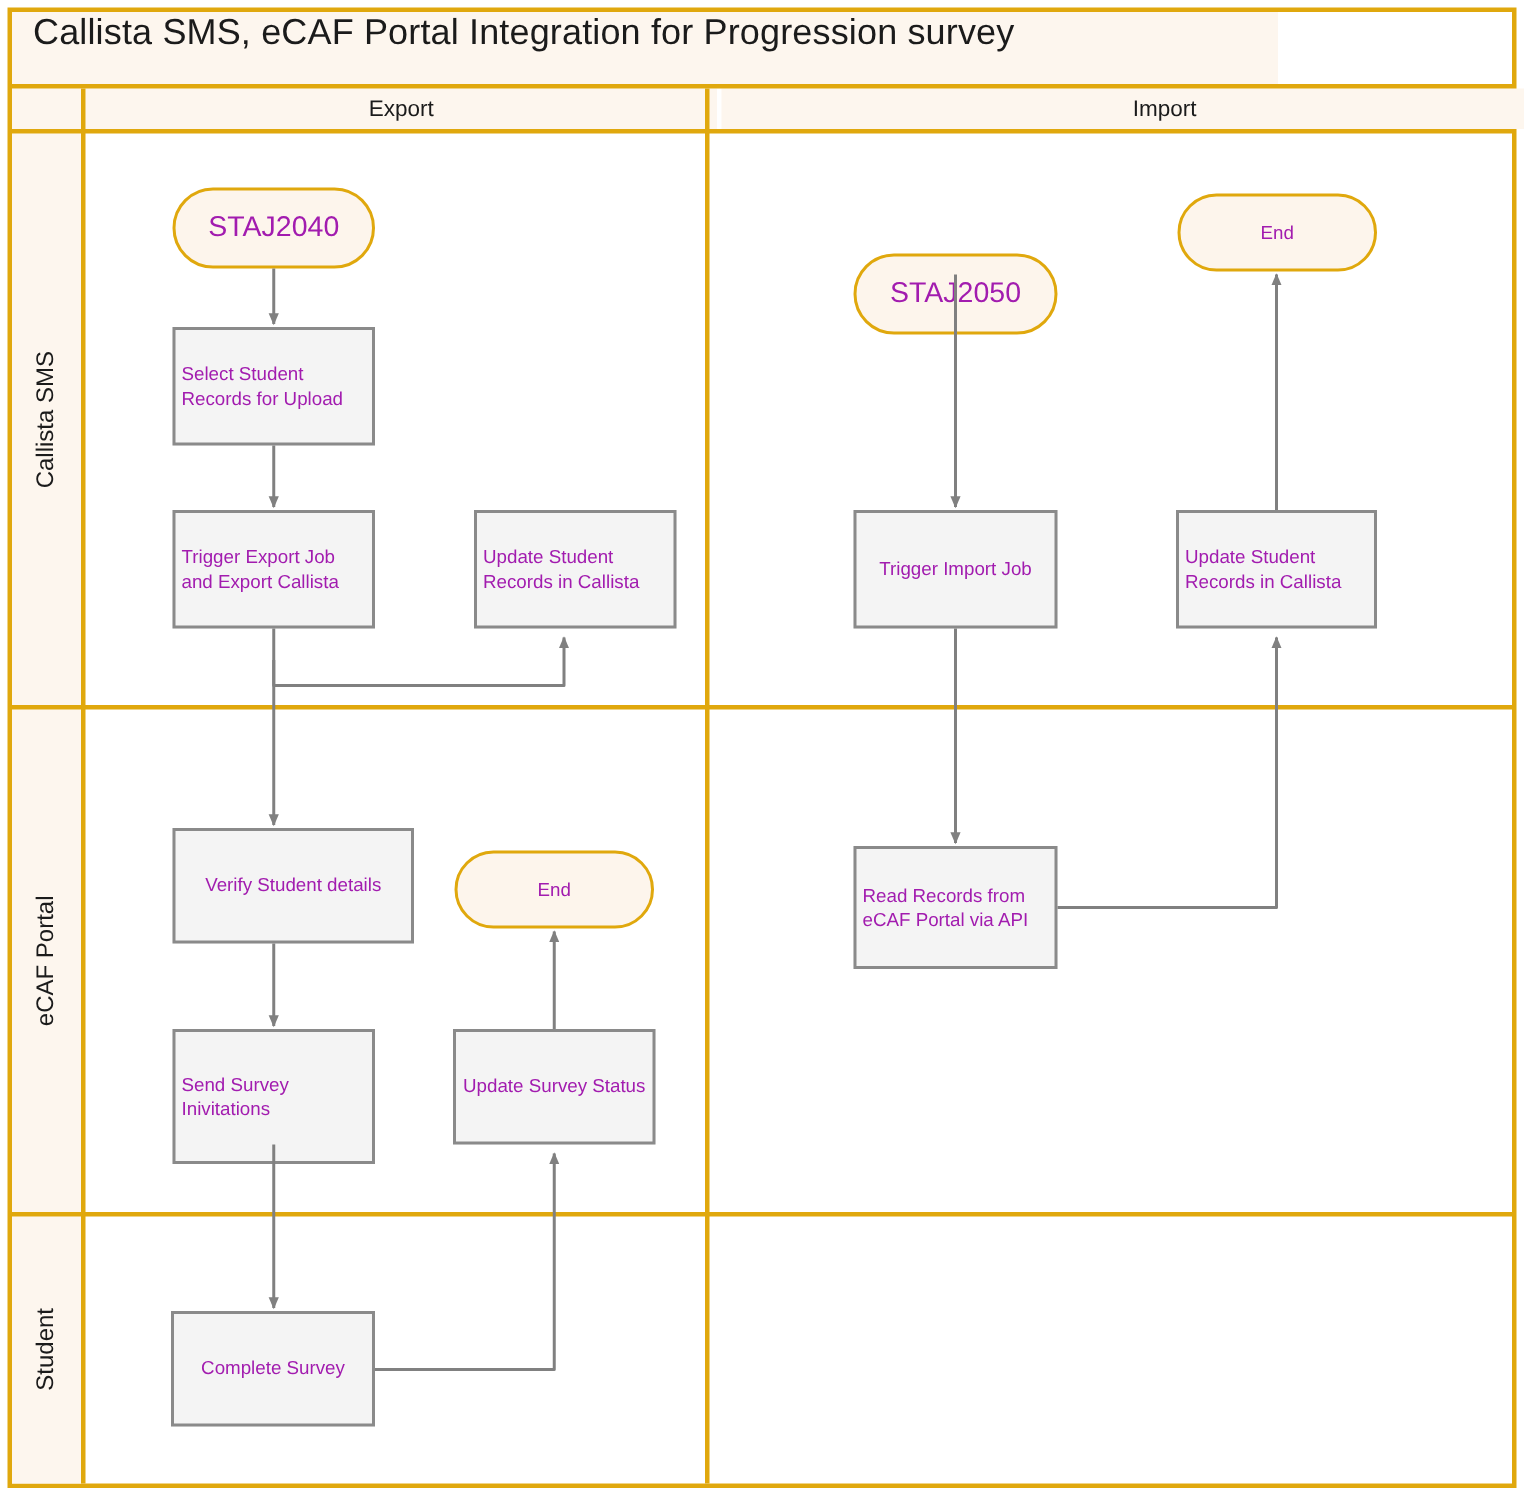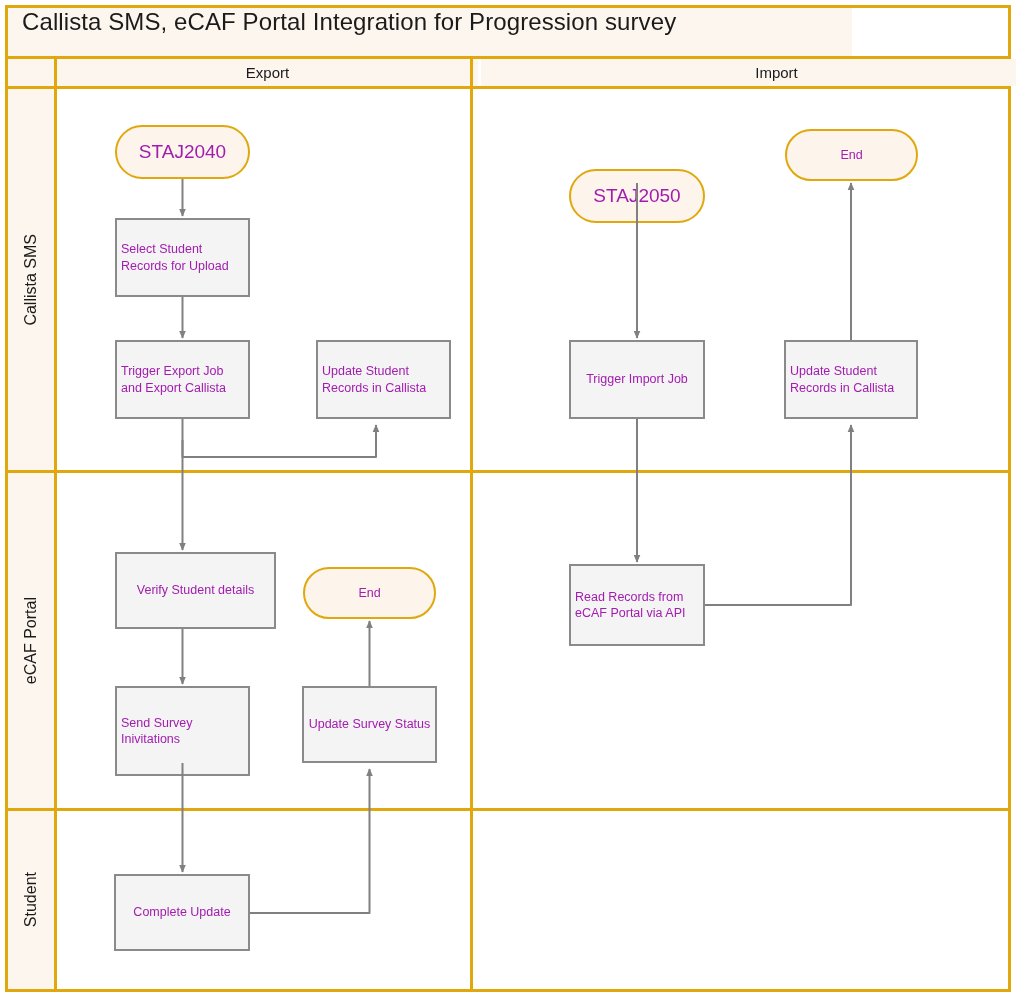--- a/index.html
+++ b/index.html
@@ -160,21 +160,21 @@
 
   <div class="node process" style="left:115px;top:686px;width:135px;height:90px;">
     <span>Send Survey Inivitations</span>
   </div>
 
   <div class="node process" style="left:302px;top:686px;width:135px;height:77px;">
     <span>Update Survey Status</span>
   </div>
 
   <div class="node process" style="left:114px;top:874px;width:136px;height:77px;">
-    <span>Complete Update</span>
+    <span>Complete Survey</span>
   </div>
 
   <div class="node terminator big" style="left:569px;top:129px;width:136px;height:54px;margin-top:40px;">
     <span>STAJ2050</span>
   </div>
 
   <div class="node terminator" style="left:785px;top:129px;width:133px;height:52px;">
     <span>End</span>
   </div>
 

